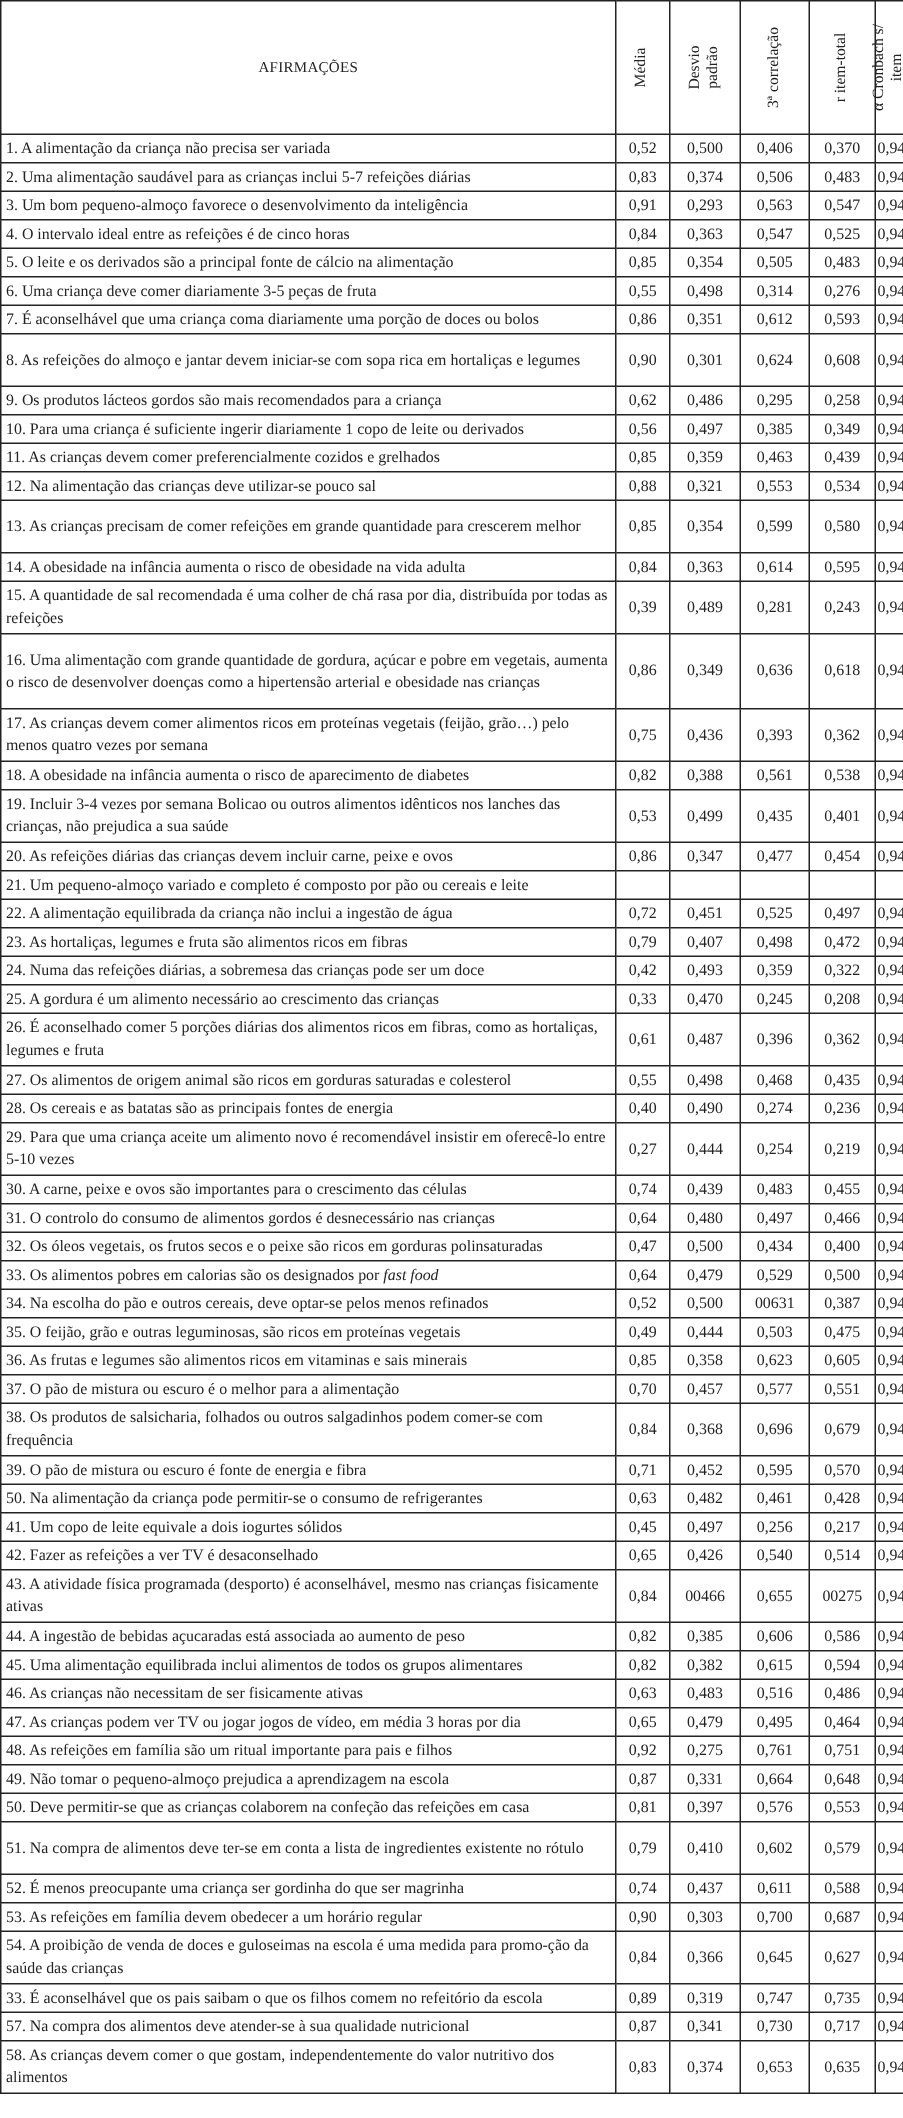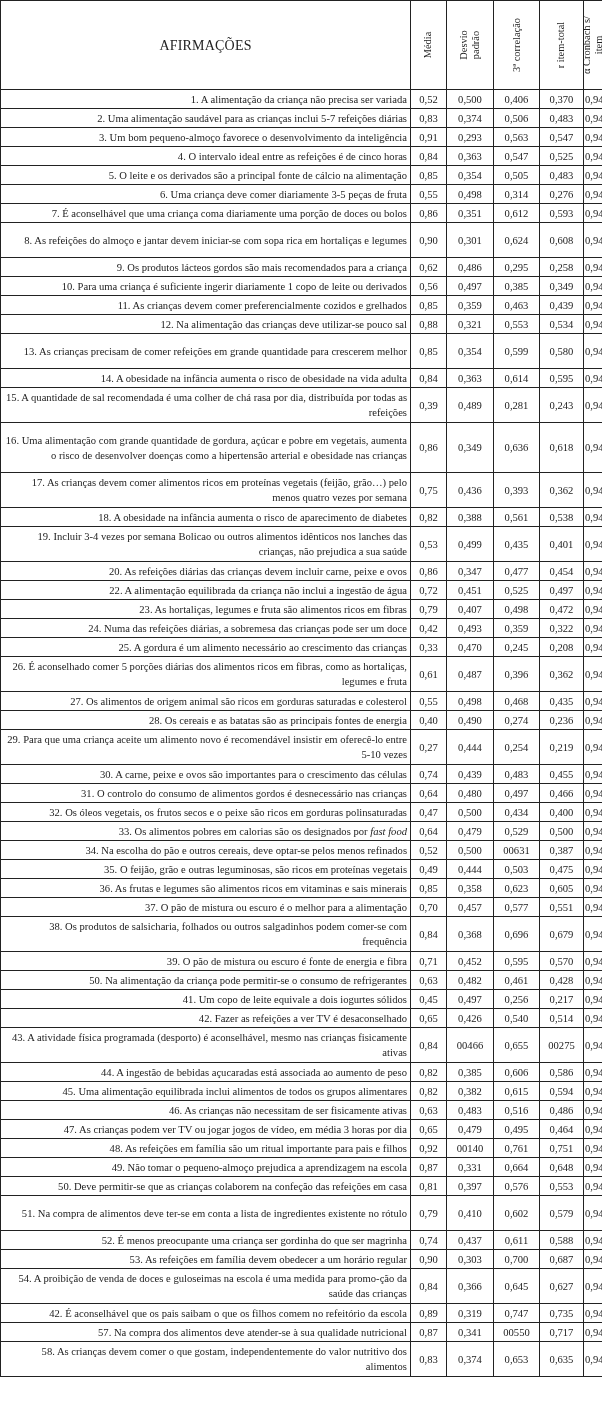--- a/index.html
+++ b/index.html
@@ -1,23 +1,23 @@
 <!DOCTYPE html>
 <html><head>
 <meta charset="utf-8">
 <style>
   html, body { margin:0; padding:0; background:#fff; }
   body { width:602px; height:1412px; overflow:hidden; font-family:"Liberation Serif","DejaVu Serif",serif; color:#222; }
   table { border-collapse:collapse; width:602px; table-layout:fixed; }
   td, th { border:1px solid #222; font-size:10.6px; line-height:15px; padding:1px 3px; vertical-align:middle; font-weight:normal; }
   th { height:88px; padding:0; }
-  th.afirm { text-align:center; font-size:14px; letter-spacing:0.2px;margin-left:20px; }
+  th.afirm { text-align:center; font-size:10px; letter-spacing:0.2px;margin-left:20px; }
   th .rot { display:flex; align-items:center; justify-content:center; height:88px; }
   th .rot span { display:inline-block; transform:rotate(-90deg); white-space:nowrap; text-align:center; font-size:10.4px; line-height:12px; }
-  td.txt { text-align:right; padding-left:3px; }
+  td.txt { text-align:left; padding-left:3px; }
   td.num { text-align:center; padding:1px 1px; }
   tr.r1 td { height:16px; }
   tr.r2 td { height:32px; }
   tr.r3 td { height:47px; }
   col.c0 { width:410px; } col.c1 { width:36px; } col.c2 { width:47px; } col.c3 { width:46px; } col.c4 { width:44px; } col.c5 { width:19px; }
   em { }
 </style>
 </head>
 <body>
 
@@ -215,20 +215,28 @@
       </tr>
       <tr class="r1">
         <td class="txt"><span>20. As refeições diárias das crianças devem incluir carne, peixe e ovos</span></td>
         <td class="num">0,86</td>
         <td class="num">0,347</td>
         <td class="num">0,477</td>
         <td class="num">0,454</td>
         <td class="num">0,945</td>
       </tr>
       <tr class="r1">
+        <td class="txt"><span>21. Um pequeno-almoço variado e completo é composto por pão ou cereais e leite</span></td>
+        <td class="num"></td>
+        <td class="num"></td>
+        <td class="num"></td>
+        <td class="num"></td>
+        <td class="num"></td>
+      </tr>
+      <tr class="r1">
         <td class="txt"><span>22. A alimentação equilibrada da criança não inclui a ingestão de água</span></td>
         <td class="num">0,72</td>
         <td class="num">0,451</td>
         <td class="num">0,525</td>
         <td class="num">0,497</td>
         <td class="num">0,945</td>
       </tr>
       <tr class="r1">
         <td class="txt"><span>23. As hortaliças, legumes e fruta são alimentos ricos em fibras</span></td>
         <td class="num">0,79</td>
@@ -425,21 +433,21 @@
         <td class="txt"><span>47. As crianças podem ver TV ou jogar jogos de vídeo, em média 3 horas por dia</span></td>
         <td class="num">0,65</td>
         <td class="num">0,479</td>
         <td class="num">0,495</td>
         <td class="num">0,464</td>
         <td class="num">0,945</td>
       </tr>
       <tr class="r1">
         <td class="txt"><span>48. As refeições em família são um ritual importante para pais e filhos</span></td>
         <td class="num">0,92</td>
-        <td class="num">00140</td>
+        <td class="num">0,275</td>
         <td class="num">0,761</td>
         <td class="num">0,751</td>
         <td class="num">0,945</td>
       </tr>
       <tr class="r1">
         <td class="txt"><span>49. Não tomar o pequeno-almoço prejudica a aprendizagem na escola</span></td>
         <td class="num">0,87</td>
         <td class="num">0,331</td>
         <td class="num">0,664</td>
         <td class="num">0,648</td>
@@ -479,32 +487,32 @@
       </tr>
       <tr class="r2">
         <td class="txt"><span>54. A proibição de venda de doces e guloseimas na escola é uma medida para promo-ção da saúde das crianças</span></td>
         <td class="num">0,84</td>
         <td class="num">0,366</td>
         <td class="num">0,645</td>
         <td class="num">0,627</td>
         <td class="num">0,945</td>
       </tr>
       <tr class="r1">
-        <td class="txt"><span>42. É aconselhável que os pais saibam o que os filhos comem no refeitório da escola</span></td>
+        <td class="txt"><span>33. É aconselhável que os pais saibam o que os filhos comem no refeitório da escola</span></td>
         <td class="num">0,89</td>
         <td class="num">0,319</td>
         <td class="num">0,747</td>
         <td class="num">0,735</td>
         <td class="num">0,944</td>
       </tr>
       <tr class="r1">
         <td class="txt"><span>57. Na compra dos alimentos deve atender-se à sua qualidade nutricional</span></td>
         <td class="num">0,87</td>
         <td class="num">0,341</td>
-        <td class="num">00550</td>
+        <td class="num">0,730</td>
         <td class="num">0,717</td>
         <td class="num">0,944</td>
       </tr>
       <tr class="r2">
         <td class="txt"><span>58. As crianças devem comer o que gostam, independentemente do valor nutritivo dos alimentos</span></td>
         <td class="num">0,83</td>
         <td class="num">0,374</td>
         <td class="num">0,653</td>
         <td class="num">0,635</td>
         <td class="num">0,945</td>

